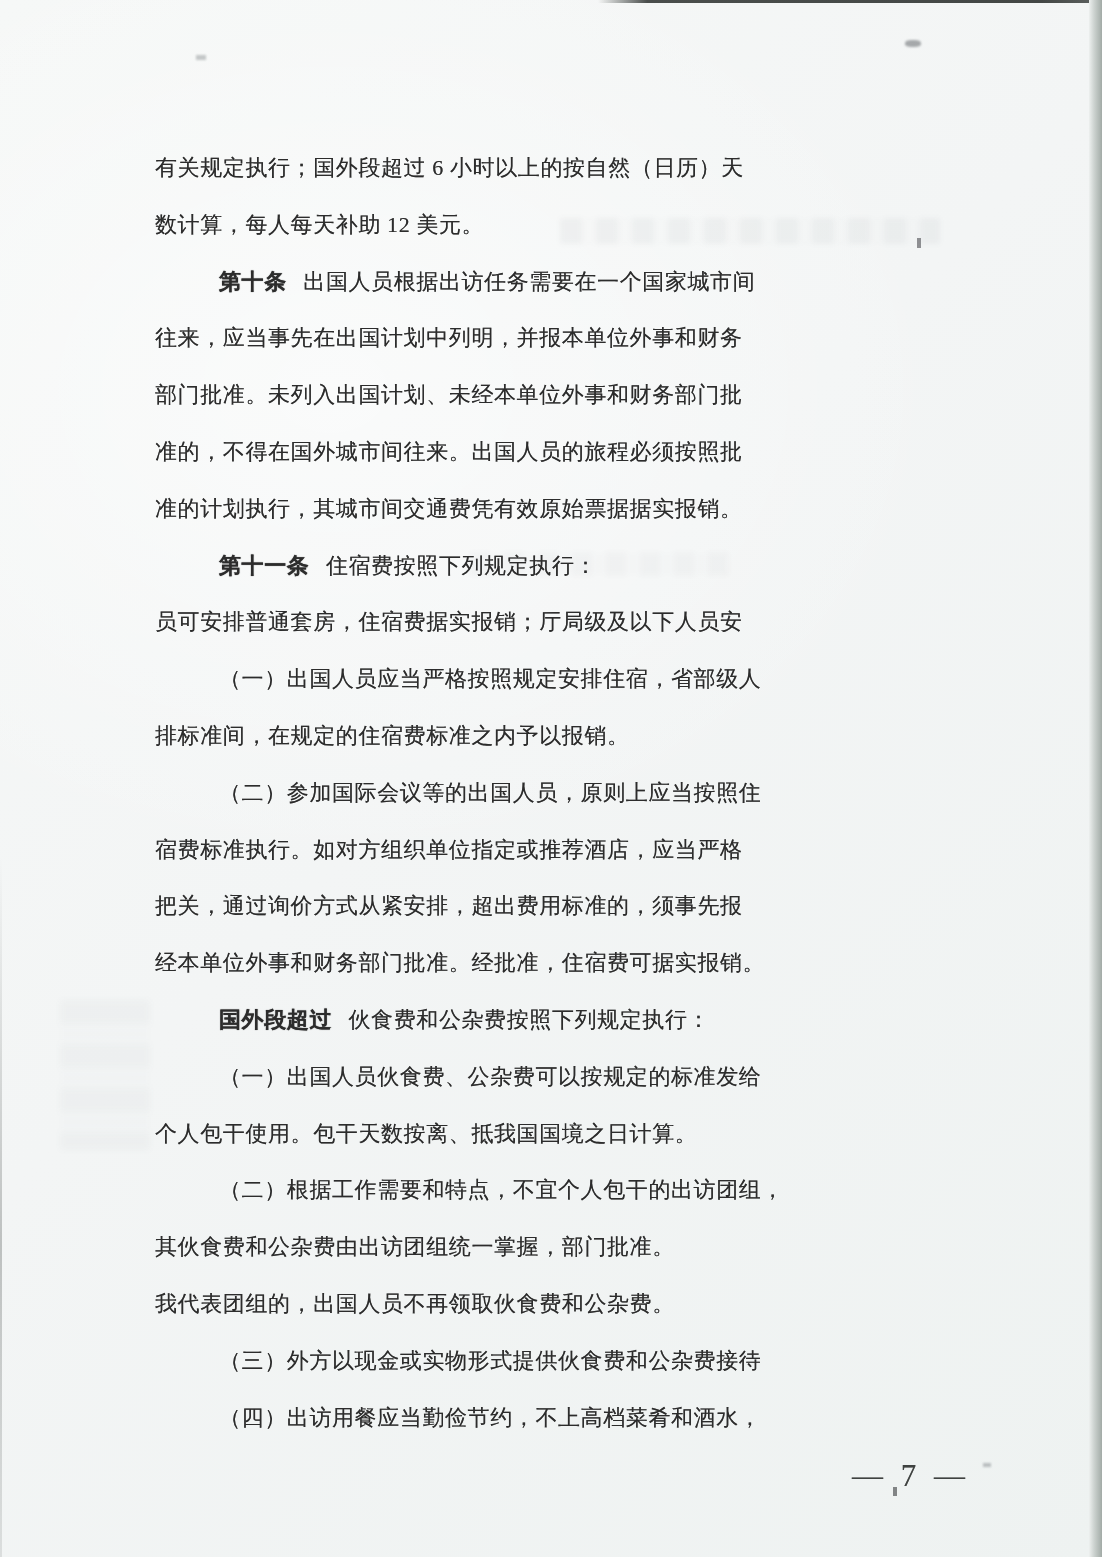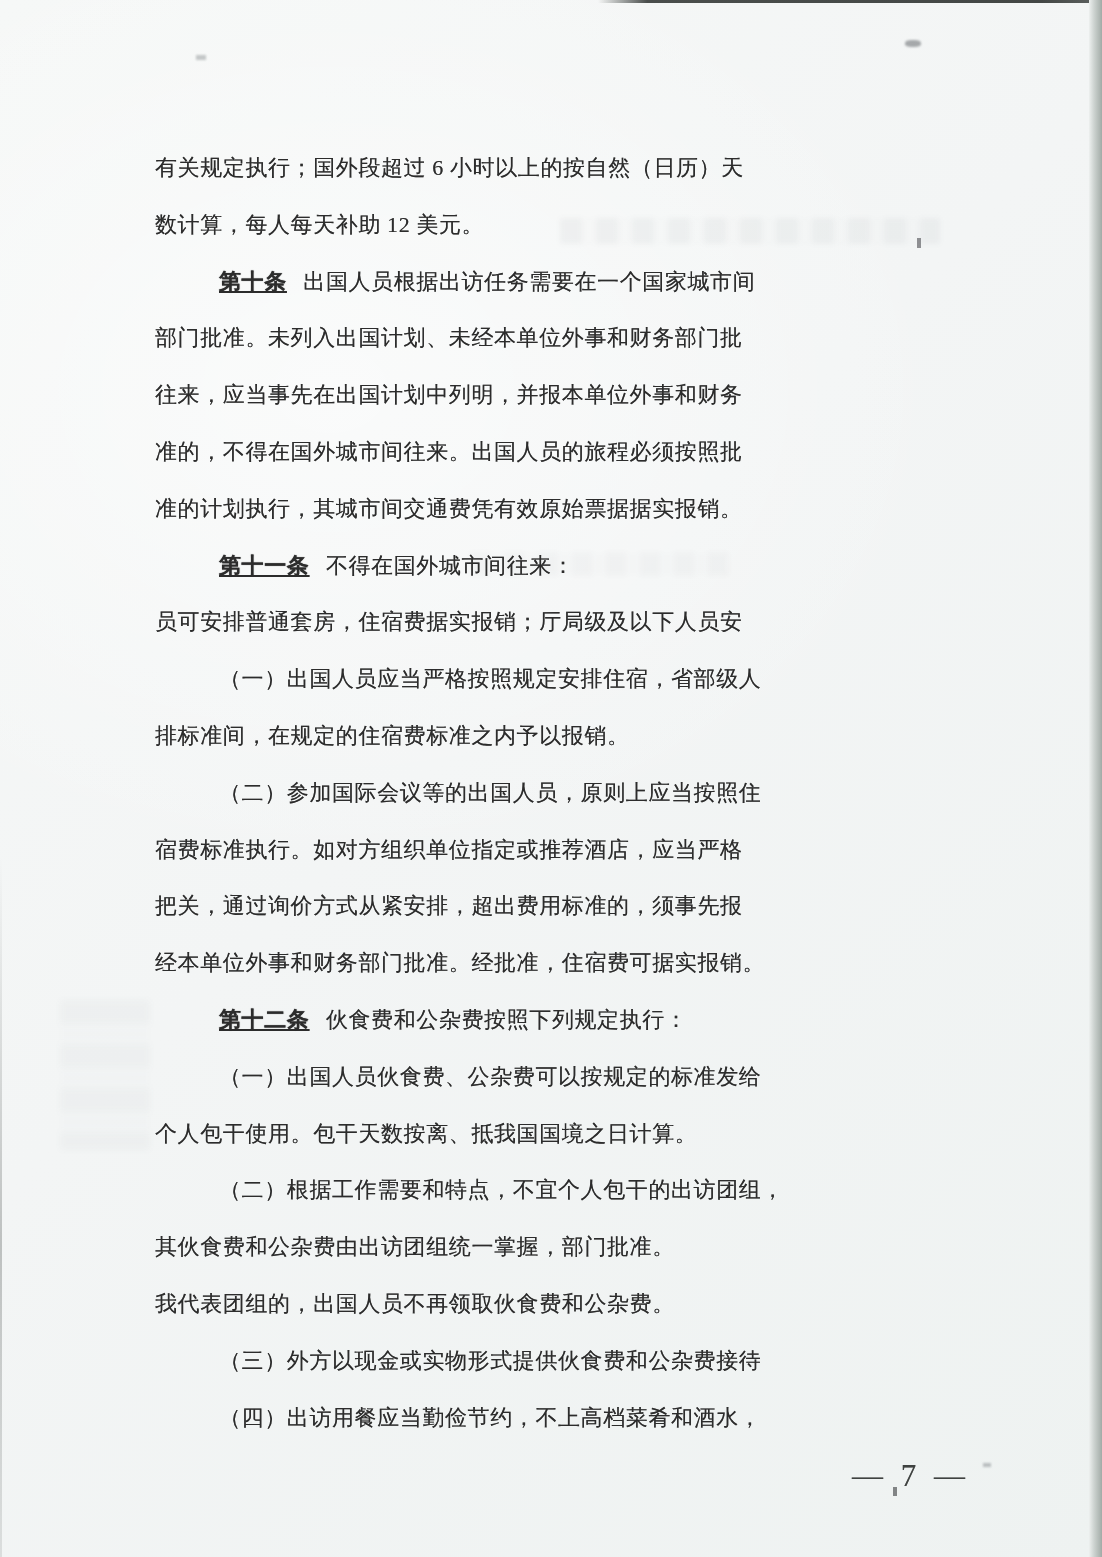--- a/index.html
+++ b/index.html
@@ -51,21 +51,20 @@
     letter-spacing: 0.6px;
     text-shadow: 0 0 0.5px rgba(20,20,20,0.55);
   }
   .line.indent {
     text-indent: 64px;
   }
   .line .bold {
     font-weight: bold;
     margin-right: 0.75em;
     text-shadow: 0 0 0.9px rgba(0,0,0,0.8);
-    text-decoration: underline;
   }
 
   
   .page-number {
     position: absolute;
     top: 1458px;
     right: 132px;
     font-size: 31px;
     letter-spacing: 5px;
     color: #3f4240;
@@ -98,33 +97,33 @@
 <div class="artifact speck-1"></div>
 <div class="artifact speck-2"></div>
 <div class="artifact speck-3"></div>
 <div class="artifact speck-4"></div>
 <div class="artifact speck-5"></div>
 
 <div class="text-block">
     <div class="line"><span>有关规定执行；国外段超过 6 小时以上的按自然（日历）天</span></div>
     <div class="line"><span>数计算，每人每天补助 12 美元。</span></div>
     <div class="line indent"><span class="bold">第十条</span><span>出国人员根据出访任务需要在一个国家城市间</span></div>
+    <div class="line"><span>往来，应当事先在出国计划中列明，并报本单位外事和财务</span></div>
     <div class="line"><span>部门批准。未列入出国计划、未经本单位外事和财务部门批</span></div>
-    <div class="line"><span>往来，应当事先在出国计划中列明，并报本单位外事和财务</span></div>
     <div class="line"><span>准的，不得在国外城市间往来。出国人员的旅程必须按照批</span></div>
     <div class="line"><span>准的计划执行，其城市间交通费凭有效原始票据据实报销。</span></div>
-    <div class="line indent"><span class="bold">第十一条</span><span>不得在国外城市间往来：</span></div>
+    <div class="line indent"><span class="bold">第十一条</span><span>住宿费按照下列规定执行：</span></div>
     <div class="line"><span>员可安排普通套房，住宿费据实报销；厅局级及以下人员安</span></div>
     <div class="line indent"><span>（一）出国人员应当严格按照规定安排住宿，省部级人</span></div>
     <div class="line"><span>排标准间，在规定的住宿费标准之内予以报销。</span></div>
     <div class="line indent"><span>（二）参加国际会议等的出国人员，原则上应当按照住</span></div>
     <div class="line"><span>宿费标准执行。如对方组织单位指定或推荐酒店，应当严格</span></div>
     <div class="line"><span>把关，通过询价方式从紧安排，超出费用标准的，须事先报</span></div>
     <div class="line"><span>经本单位外事和财务部门批准。经批准，住宿费可据实报销。</span></div>
-    <div class="line indent"><span class="bold">第十二条</span><span>伙食费和公杂费按照下列规定执行：</span></div>
+    <div class="line indent"><span class="bold">国外段超过</span><span>伙食费和公杂费按照下列规定执行：</span></div>
     <div class="line indent"><span>（一）出国人员伙食费、公杂费可以按规定的标准发给</span></div>
     <div class="line"><span>个人包干使用。包干天数按离、抵我国国境之日计算。</span></div>
     <div class="line indent"><span>（二）根据工作需要和特点，不宜个人包干的出访团组，</span></div>
     <div class="line"><span>其伙食费和公杂费由出访团组统一掌握，部门批准。</span></div>
     <div class="line"><span>我代表团组的，出国人员不再领取伙食费和公杂费。</span></div>
     <div class="line indent"><span>（三）外方以现金或实物形式提供伙食费和公杂费接待</span></div>
     <div class="line indent"><span>（四）出访用餐应当勤俭节约，不上高档菜肴和酒水，</span></div>
   </div>
 
 <div class="page-number">— 7 —</div>

